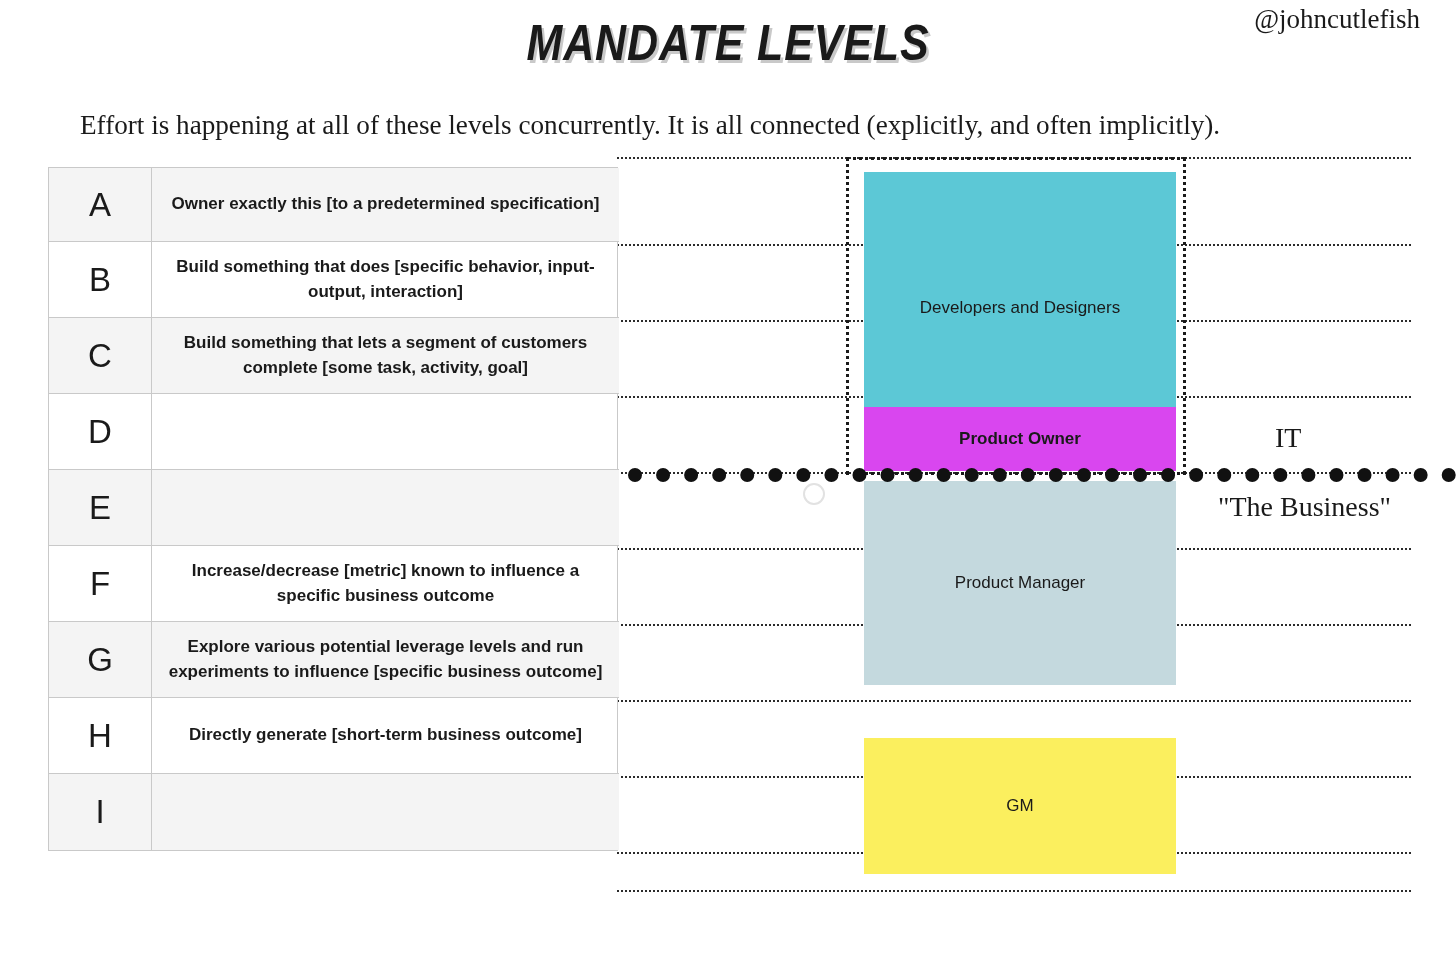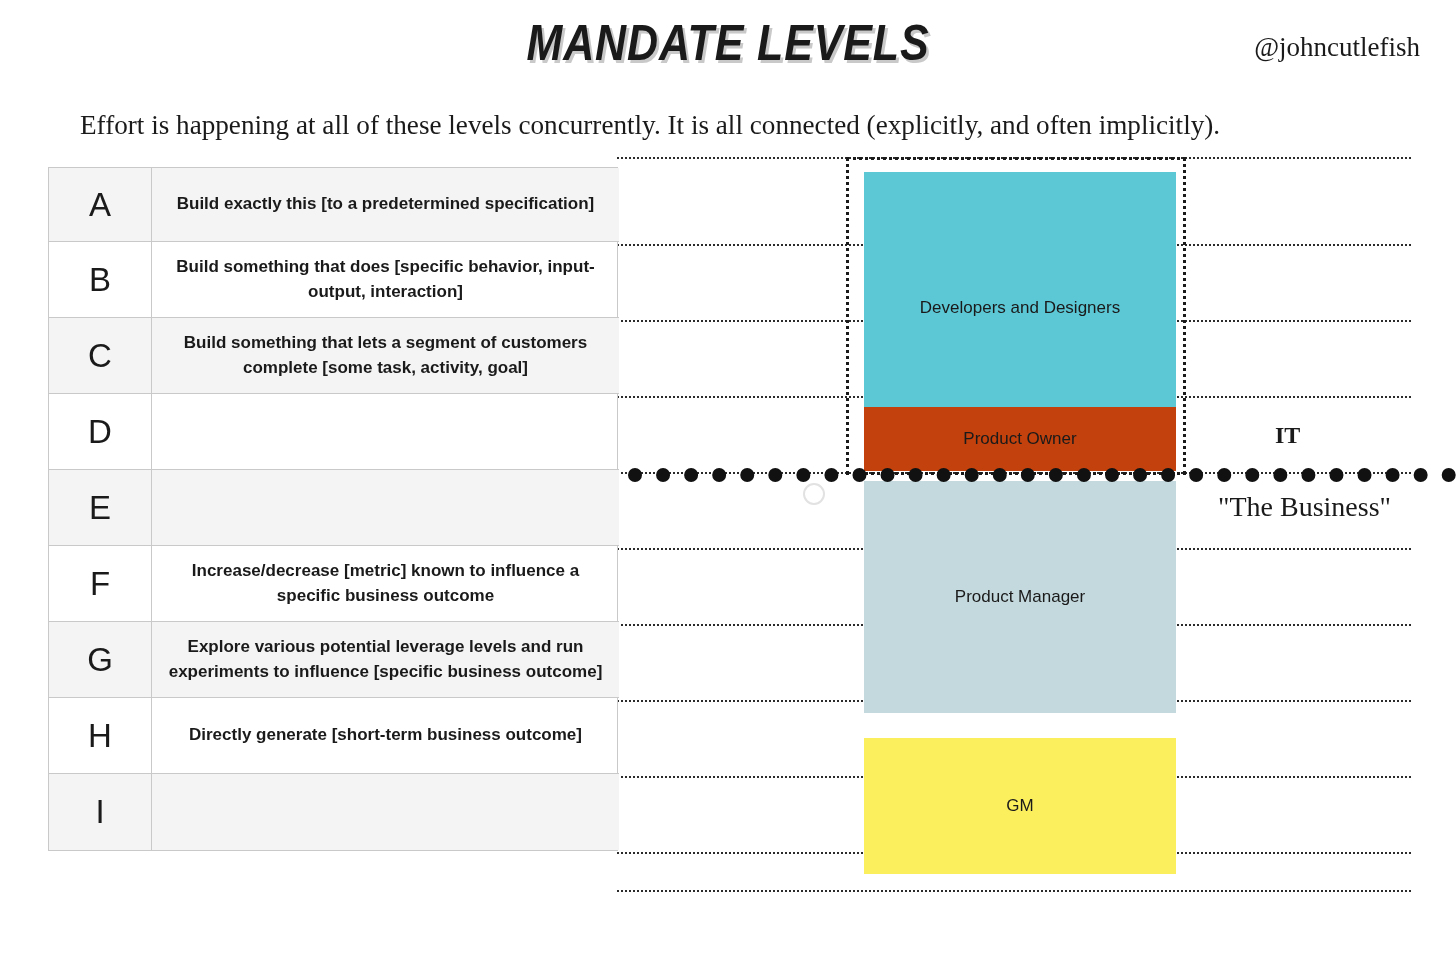--- a/index.html
+++ b/index.html
@@ -24,21 +24,21 @@
     font-style: italic;
     font-size: 50px;
     letter-spacing: 1px;
     color: #1a1a1a;
     transform: scaleX(0.86);
     text-shadow: 3px 3px 0 #c9c9c9;
   }
 
   #handle {
     position: absolute;
-    right: 36px; top: 32px;
+    right: 36px; top: 4px;
     font-family: "Liberation Serif", serif;
     font-size: 27px;
     color: #1a1a1a;
   }
 
   #subtitle {
     position: absolute;
     left: 80px; top: 109px;
     font-family: "Liberation Serif", serif;
     font-size: 28px;
@@ -117,40 +117,39 @@
     position: absolute;
     left: 864px;
     width: 312px;
     display: flex;
     align-items: center;
     justify-content: center;
     font-size: 17px;
     color: #1a1a1a;
   }
   #block-dev    { top: 172px; height: 272px; background: #5cc8d6; }
-  #block-po     { top: 407px; height: 64px;  background: #c2410c; }
-  #block-pm     { top: 481px; height: 232px; background: #c4d9de; }
+  #block-po     { top: 407px; height: 64px;  background: #d946ef; font-weight: bold; }
+  #block-pm     { top: 481px; height: 204px; background: #c4d9de; }
   #block-gm     { top: 738px; height: 136px; background: #fbef5e; }
 
   
   #divider {
     position: absolute;
     left: 628px; top: 468px;
     width: 828px; height: 0;
     border-top: 14px dotted #111111;
   }
 
   
   #label-it {
     position: absolute;
     left: 1275px; top: 422px;
     font-family: "Liberation Serif", serif;
-    font-size: 24px;
-    color: #1a1a1a;
-    font-weight: bold;
+    font-size: 28px;
+    color: #1a1a1a;
   }
   #label-business {
     position: absolute;
     left: 1218px; top: 491px;
     font-family: "Liberation Serif", serif;
     font-size: 28px;
     color: #1a1a1a;
   }
 
   
@@ -179,21 +178,21 @@
     <div class="grid-line" style="top: 467px;"></div>
     <div class="grid-line" style="top: 543px;"></div>
     <div class="grid-line" style="top: 619px;"></div>
     <div class="grid-line" style="top: 695px;"></div>
     <div class="grid-line" style="top: 733px;"></div>
   </div>
 
 <div id="table">
     <div class="row shaded" style="height: 74px;">
       <div class="cell-letter">A</div>
-      <div class="cell-text">Build exactly this [to a predetermined specification]</div>
+      <div class="cell-text">Owner exactly this [to a predetermined specification]</div>
     </div>
     <div class="row" style="height: 76px;">
       <div class="cell-letter">B</div>
       <div class="cell-text">Build something that does [specific behavior, input-output, interaction]</div>
     </div>
     <div class="row shaded" style="height: 76px;">
       <div class="cell-letter">C</div>
       <div class="cell-text">Build something that lets a segment of customers complete [some task, activity, goal]</div>
     </div>
     <div class="row" style="height: 76px;">

